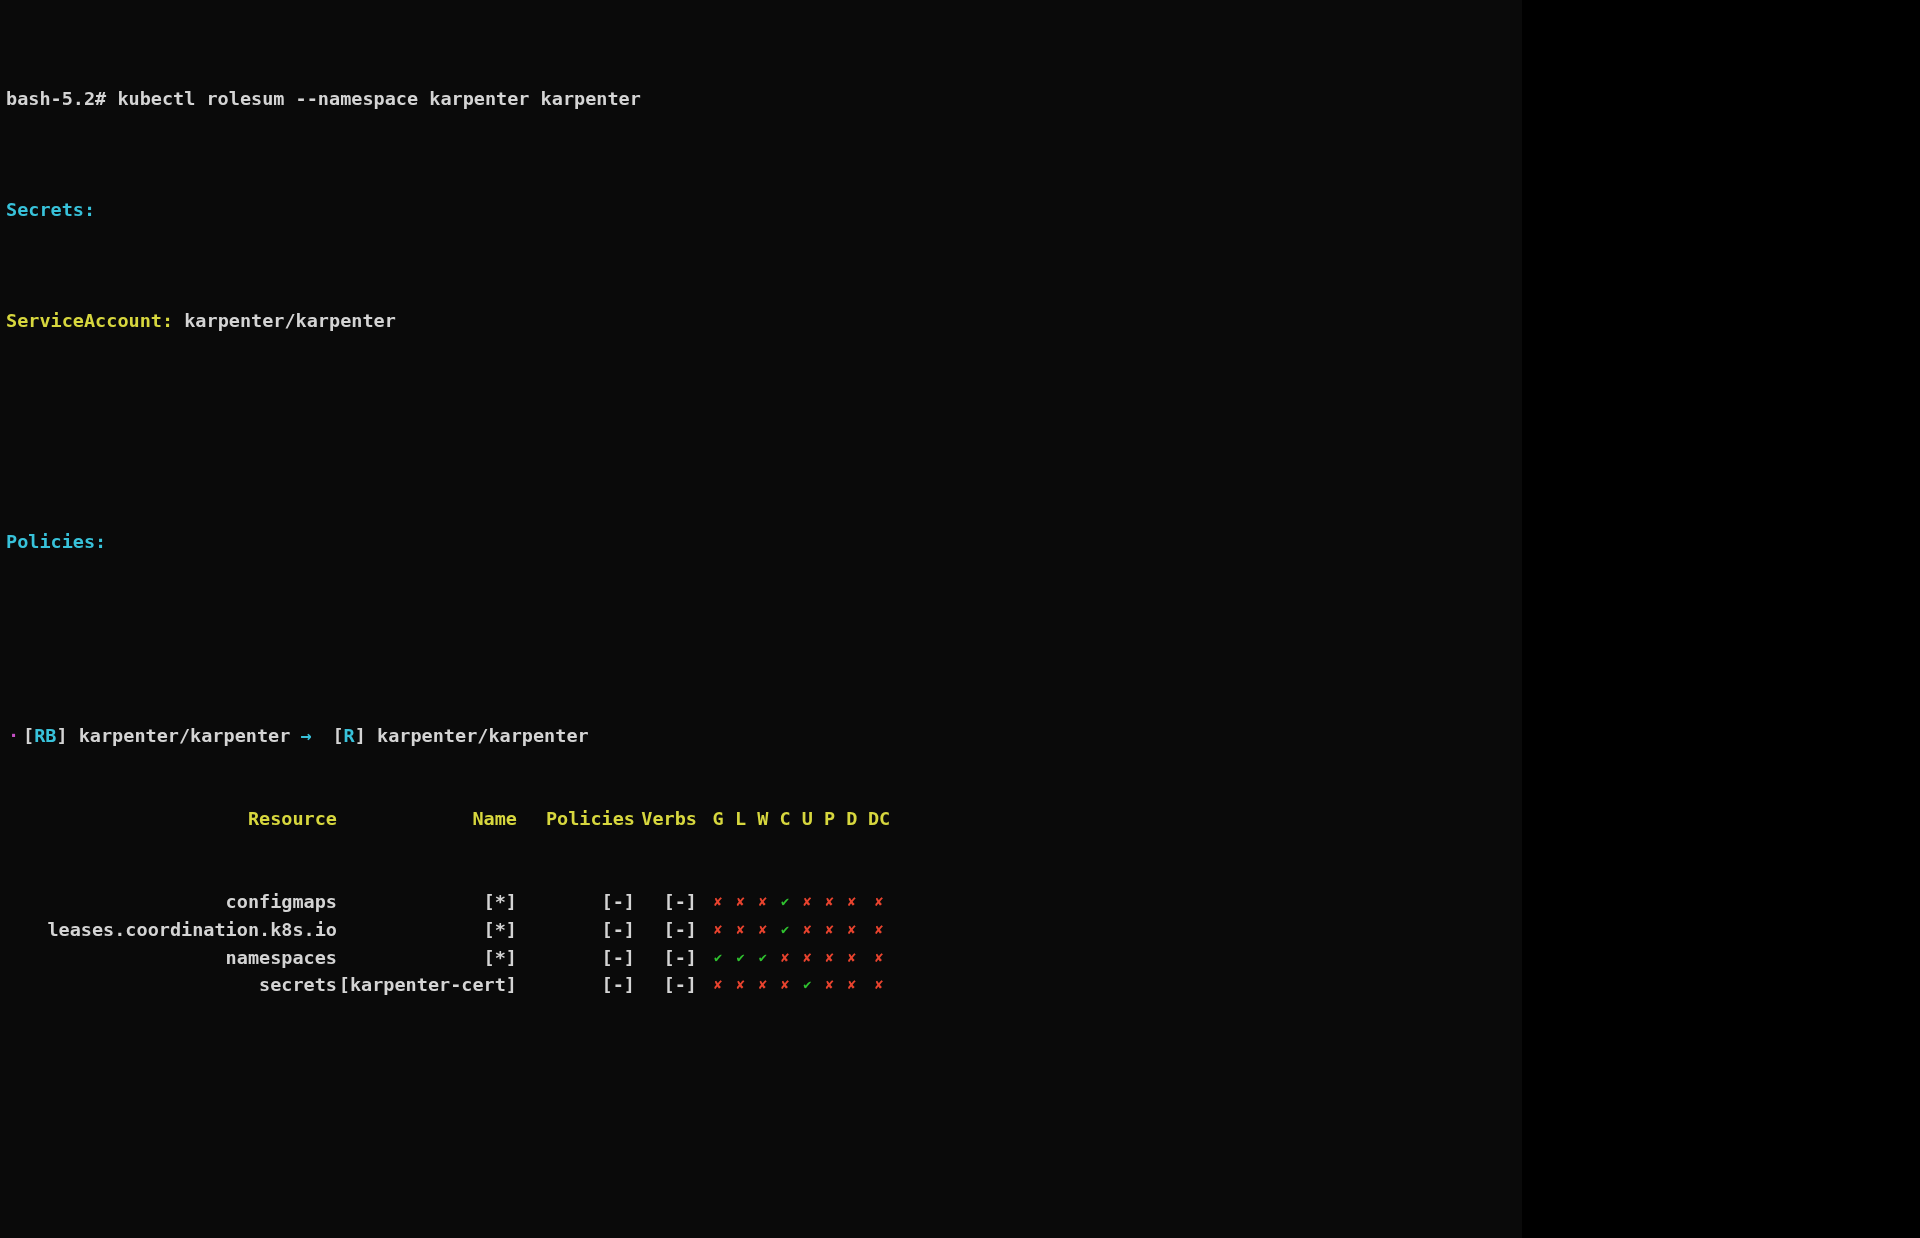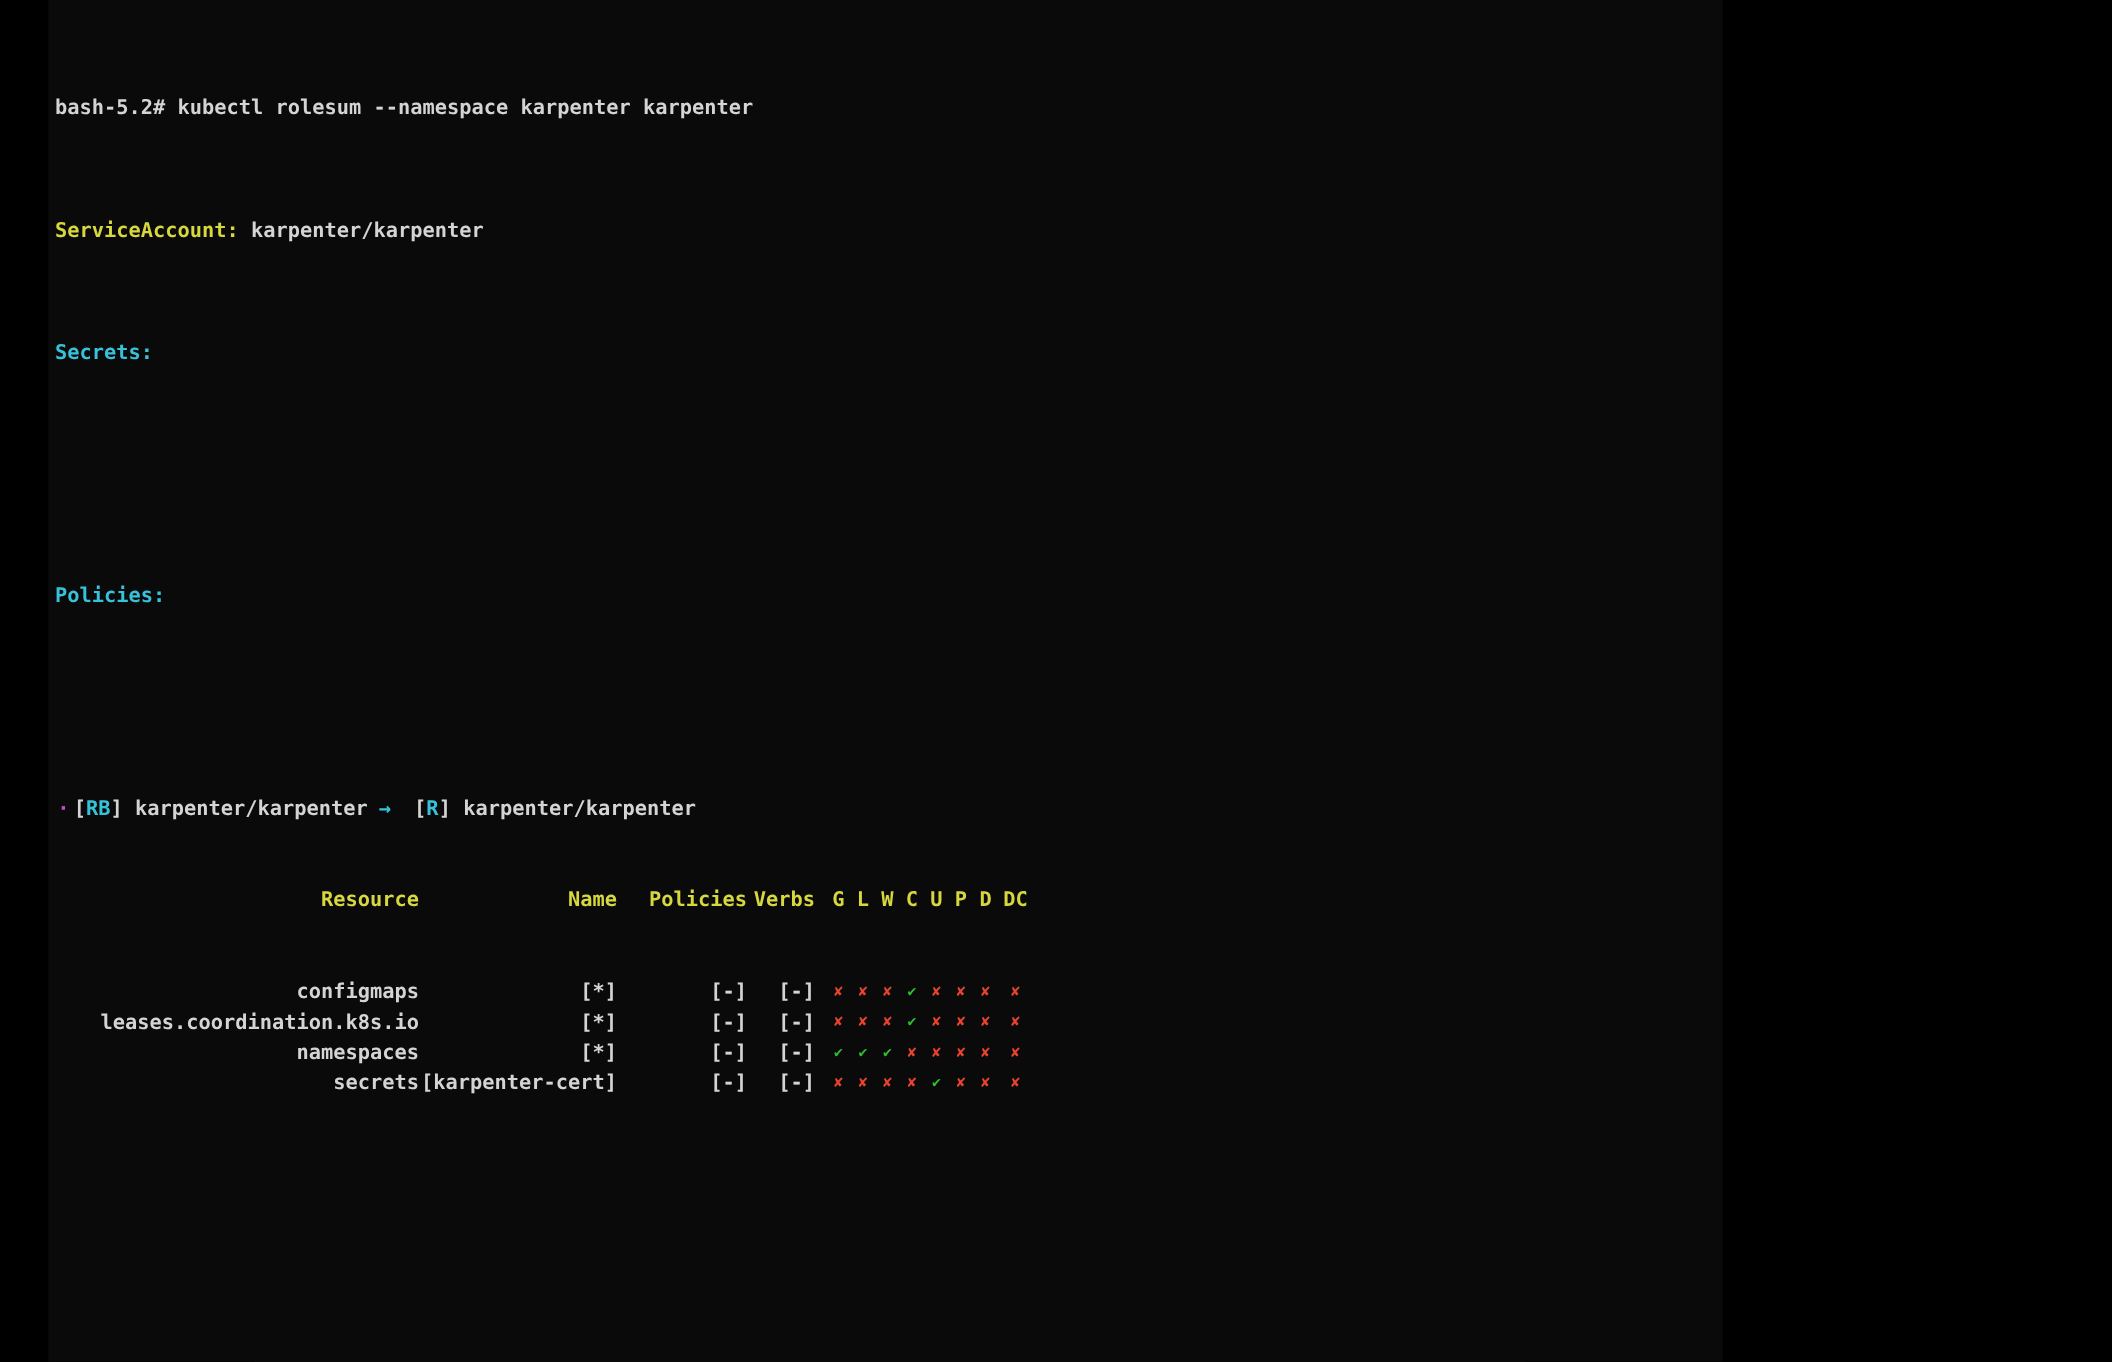--- a/index.html
+++ b/index.html
@@ -12,21 +12,20 @@
     background: #0a0a0a;
     font-family: "DejaVu Sans Mono", "Liberation Mono", monospace;
     font-size: 18.5px;
     font-weight: bold;
     line-height: 27.7px;
     color: #d4d4d4;
     padding: 2px 0 0 6px;
     box-sizing: border-box;
     overflow: hidden;
     white-space: pre;
-    margin-left: 44px;
   }
   .line { height: 27.7px; }
   .yellow { color: #d7d73e; }
   .cyan   { color: #38c2da; }
   .fg     { color: #d4d4d4; }
   .bullet { color: #c44fc4; display: inline-block; width: 15px; margin-left: 2px; }
   .arrow  { color: #38c2da; margin: 0 21px 0 10px; }
   .bracket { color: #d4d4d4; }
 
   .trow {
@@ -49,23 +48,23 @@
   .cross { color: #e8432e; }
   .thead .col-res, .thead .col-name, .thead .col-excl, .thead .col-verbs, .thead .mcell { color: #d7d73e; }
 </style>
 </head>
 <body>
 
 <div class="terminal">
 
   <div class="line"><span class="fg">bash-5.2# kubectl rolesum --namespace karpenter karpenter</span></div>
 
+  <div class="line"><span class="cyan">Secrets:</span></div>
+
   <div class="line"><span class="yellow">ServiceAccount:</span><span class="fg"> </span><span class="fg">karpenter/karpenter</span></div>
-
-  <div class="line"><span class="cyan">Secrets:</span></div>
 
   <div class="line"></div>
 
   <div class="line"><span class="cyan">Policies:</span></div>
 
   
   <section class="t1">
     <div class="line"><span class="bullet">·</span><span class="bracket">[</span><span class="cyan">RB</span><span class="bracket">]</span><span class="fg"> </span><span class="fg">karpenter/karpenter</span><span class="arrow">→</span><span class="bracket">[</span><span class="cyan">R</span><span class="bracket">]</span><span class="fg"> </span><span class="fg">karpenter/karpenter</span></div>
     <div class="trow thead">
       <span class="col-res">Resource</span>

